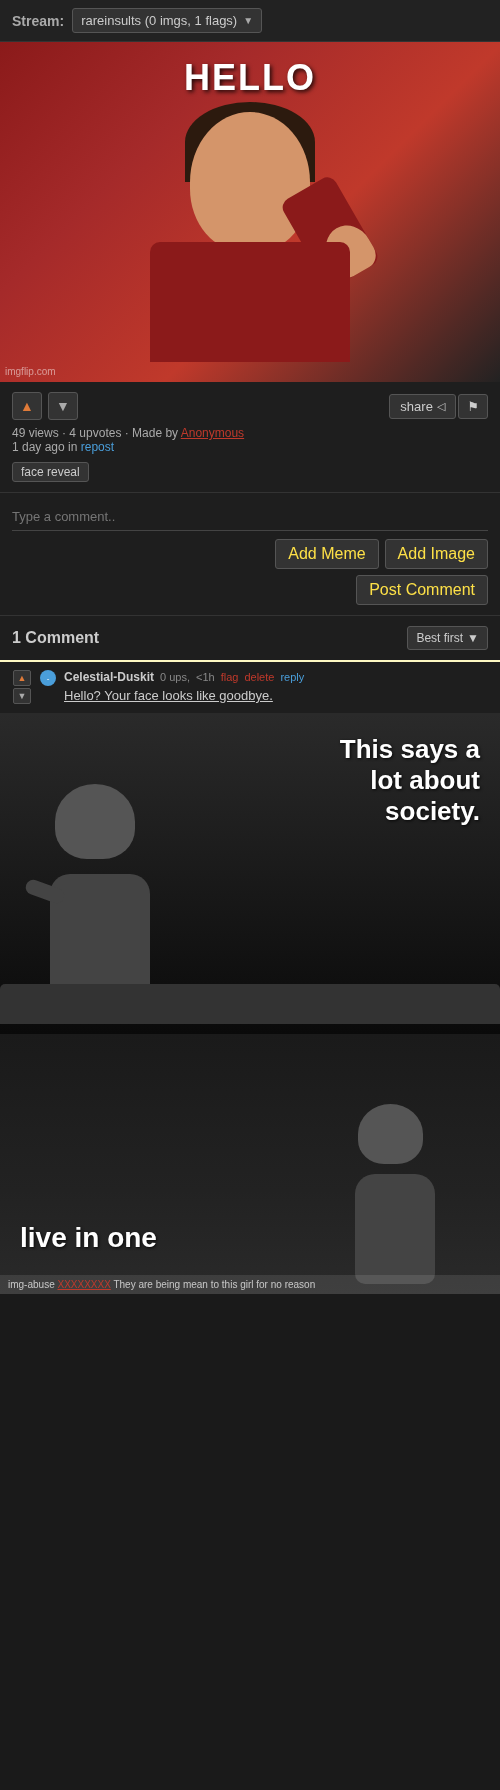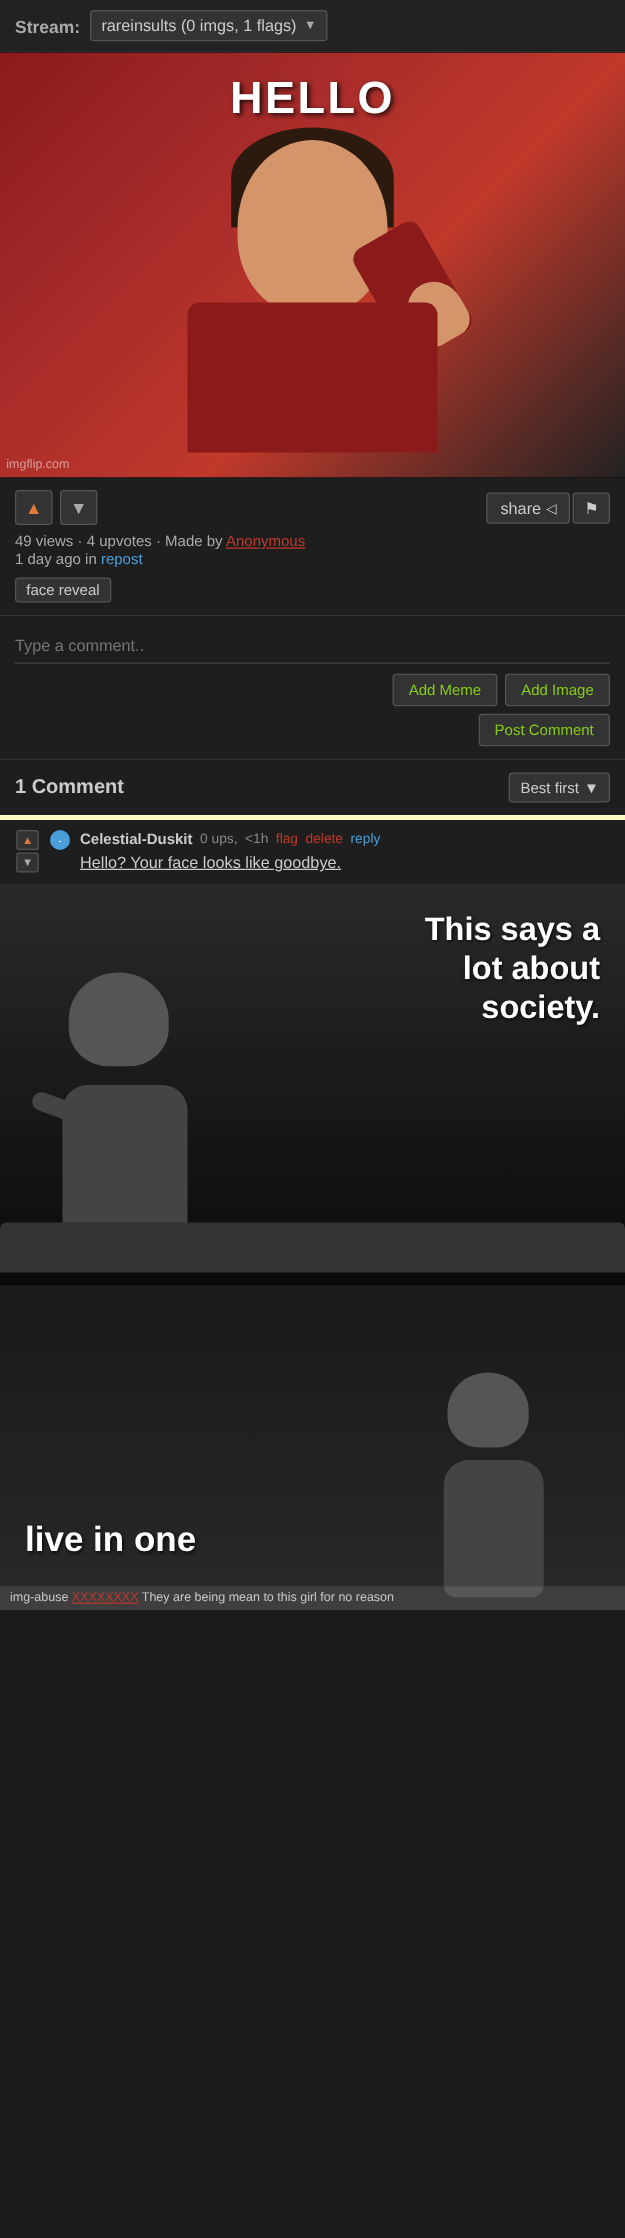--- a/index.html
+++ b/index.html
@@ -246,38 +246,38 @@
       display: flex;
       justify-content: flex-end;
       gap: 6px;
       margin-top: 8px;
     }
     .comment-action-btn {
       background: #333;
       border: 1px solid #555;
       border-radius: 3px;
       padding: 5px 12px;
-      color: #84cc16;
-      cursor: pointer;
-      font-size: 12px;
+      color: #fde047;
+      cursor: pointer;
+      font-size: 16px;
     }
     .post-comment-row {
       display: flex;
       justify-content: flex-end;
       margin-top: 6px;
     }
 
     
     .comments-header {
       background: #1e1e1e;
       padding: 10px 12px;
       display: flex;
       justify-content: space-between;
       align-items: center;
-      border-bottom: 4px solid #fef9c3;
+      border-bottom: 2px solid #fef9c3;
       gap: 14px;
     }
     .comments-count {
       font-size: 16px;
       font-weight: bold;
       color: #ccc;
     }
     .sort-dropdown {
       background: #333;
       border: 1px solid #555;

